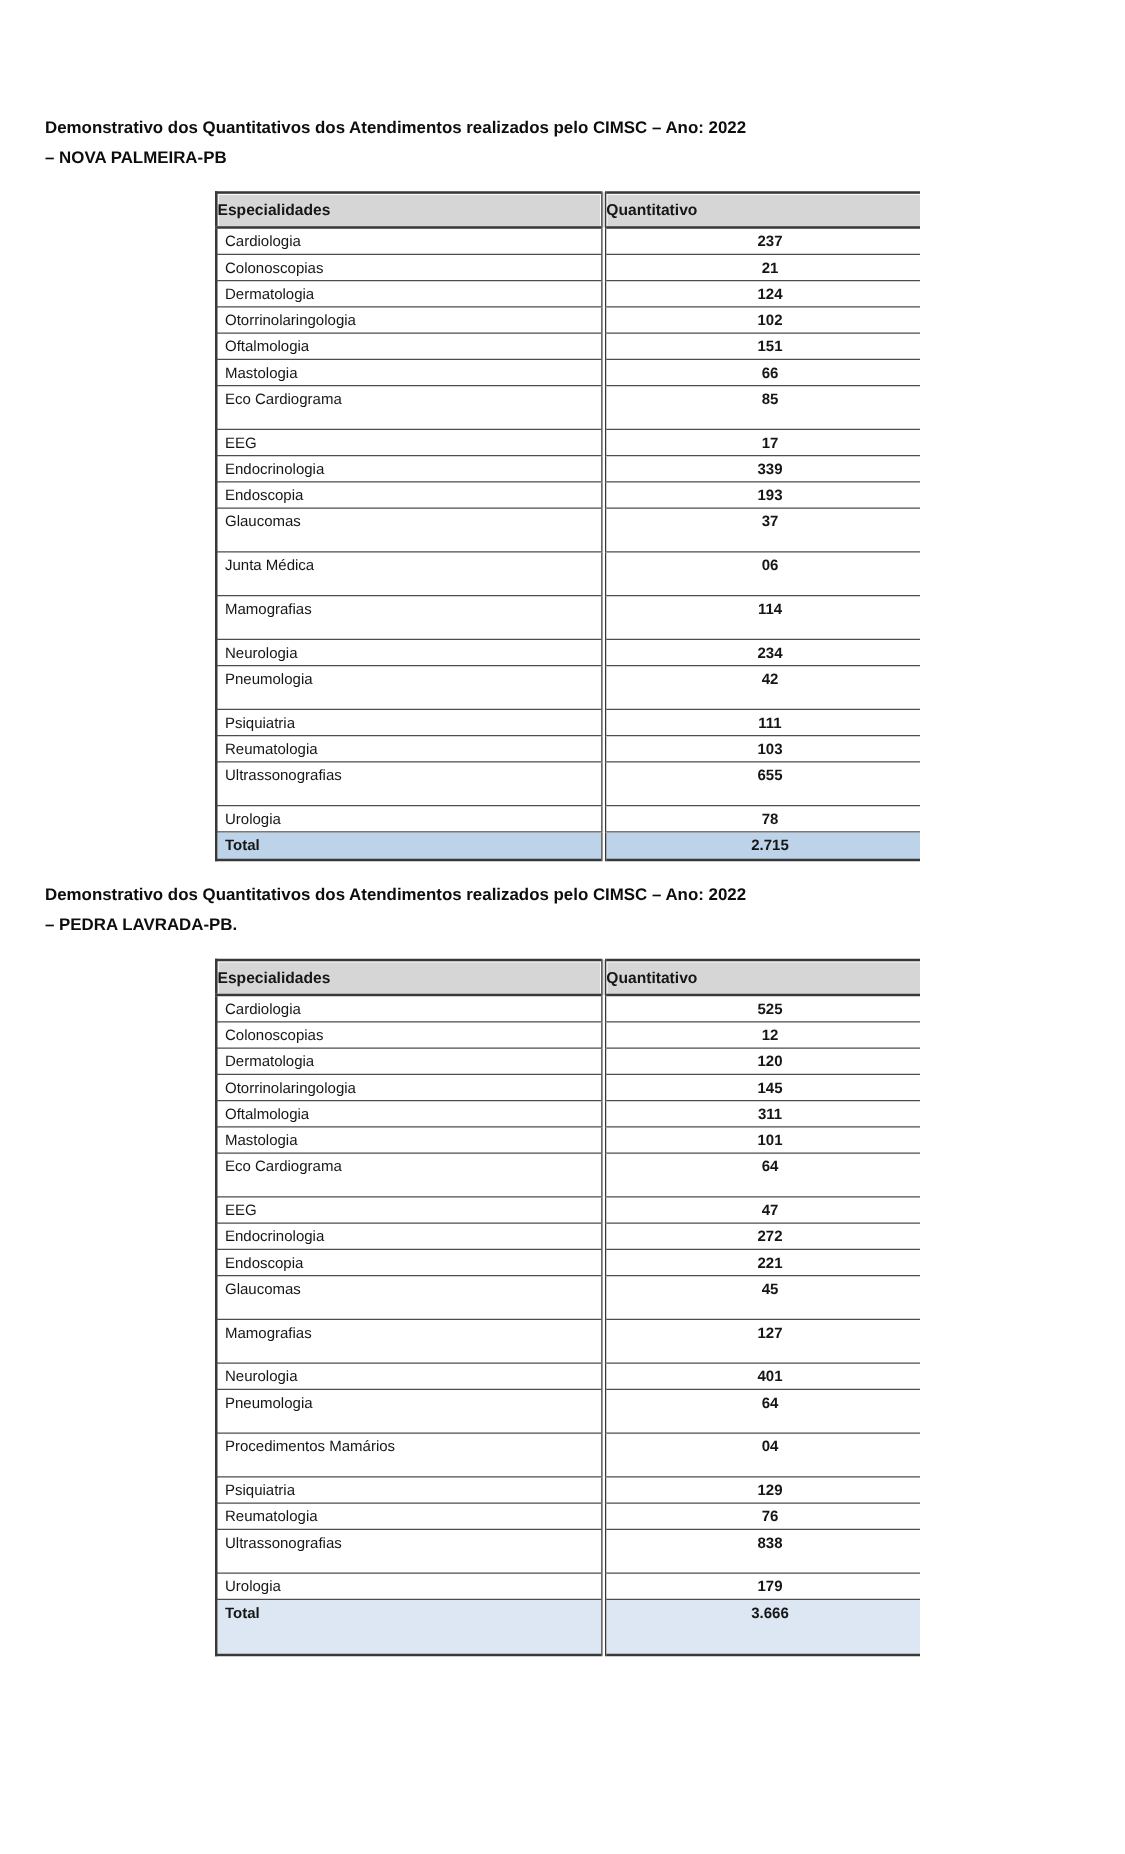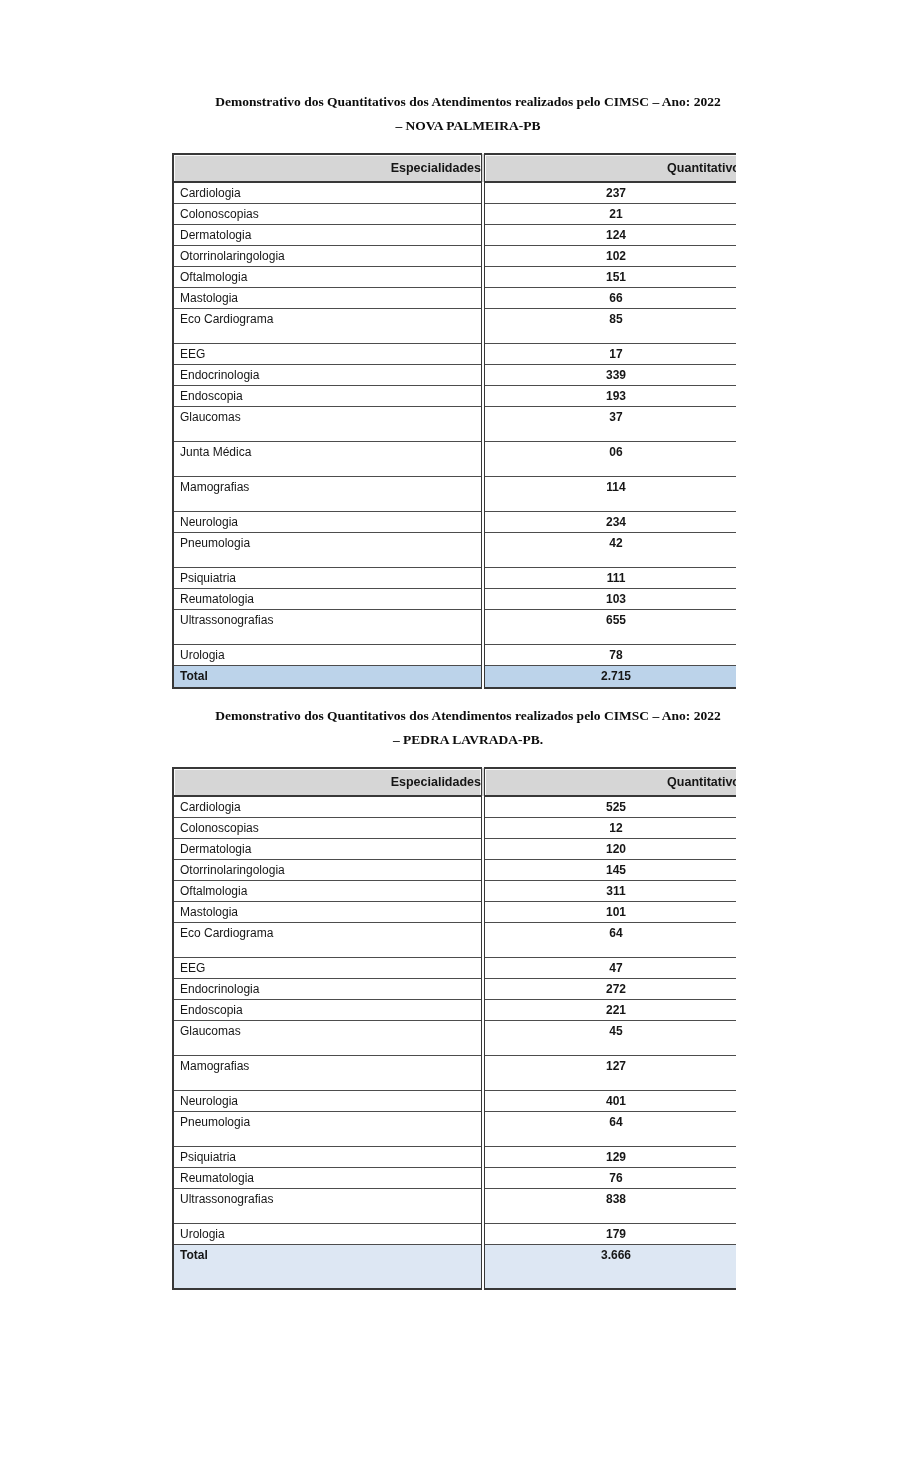--- a/index.html
+++ b/index.html
@@ -11,41 +11,41 @@
     color:#111111;
     overflow:hidden;
   }
   .page-number{
     position:absolute;top:44px;left:820px;
     font-family:"Liberation Serif","DejaVu Serif",serif;
     font-size:17px;color:#1a1a1a;
   }
   .table-title{
     position:absolute;left:36px;width:864px;
-    text-align:center;
-    font-weight:bold;font-size:13.5px;line-height:24px;color:#0d0d0d;font-family:Liberation Serif, serif;
+    text-align:left;
+    font-weight:bold;font-size:13.5px;line-height:24px;color:#0d0d0d;
   }
   .title-1{top:90px;}
   .title-2{top:704px;}
   .data-table{
     position:absolute;left:172px;
     border-collapse:collapse;table-layout:fixed;
     width:568px;
     font-size:12px;color:#161616;
     background:#ffffff;
     border:2px solid #383838;
   }
   .t0{top:153px;}
   .t1{top:767px;}
   .data-table col.c1{width:310px;}
   .data-table col.c2{width:258px;}
   .data-table th{
     background:#d6d6d6;
     font-weight:bold;font-size:12.5px;
-    height:26px;text-align:right;vertical-align:middle;
+    height:26px;text-align:left;vertical-align:middle;
     border:1px solid #4a4a4a;
     border-bottom:2px solid #383838;
     box-shadow:inset 0 1px 0 #fafafa, inset 1px 0 0 #fafafa, inset -1px 0 0 #fafafa;
     padding:0;
   }
   .data-table td{
     border:1px solid #4d4d4d;
     padding:2px 6px 0 6px;
     vertical-align:top;
     line-height:17px;
@@ -236,20 +236,24 @@
           <td class="col2">127</td>
         </tr>
         <tr class="normal">
           <td>Neurologia</td>
           <td class="col2">401</td>
         </tr>
         <tr class="tall">
           <td>Pneumologia</td>
           <td class="col2">64</td>
         </tr>
+        <tr class="tall">
+          <td>Procedimentos Mamários</td>
+          <td class="col2">04</td>
+        </tr>
         <tr class="normal">
           <td>Psiquiatria</td>
           <td class="col2">129</td>
         </tr>
         <tr class="normal">
           <td>Reumatologia</td>
           <td class="col2">76</td>
         </tr>
         <tr class="tall">
           <td>Ultrassonografias</td>

